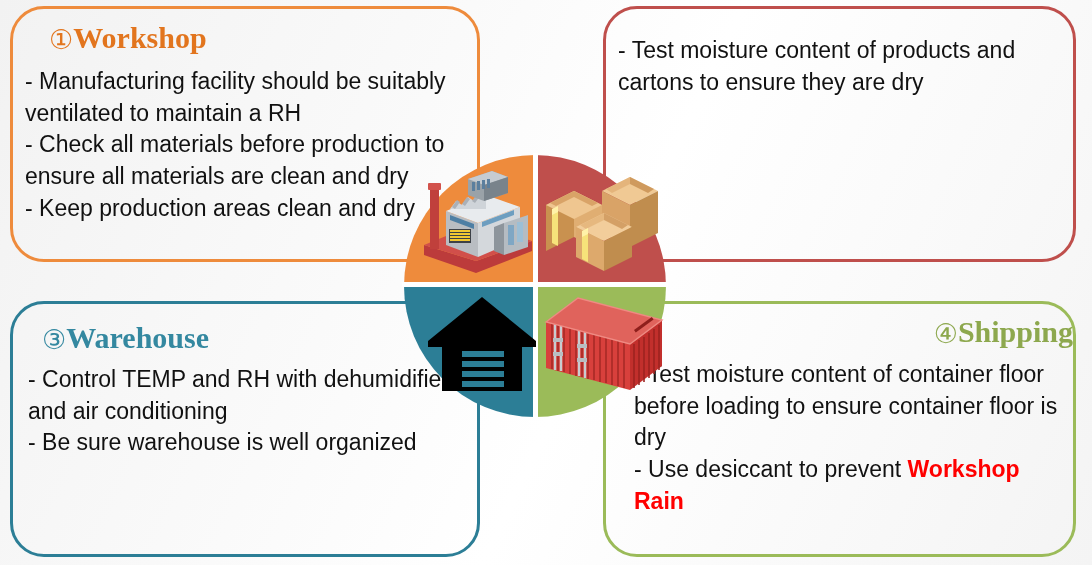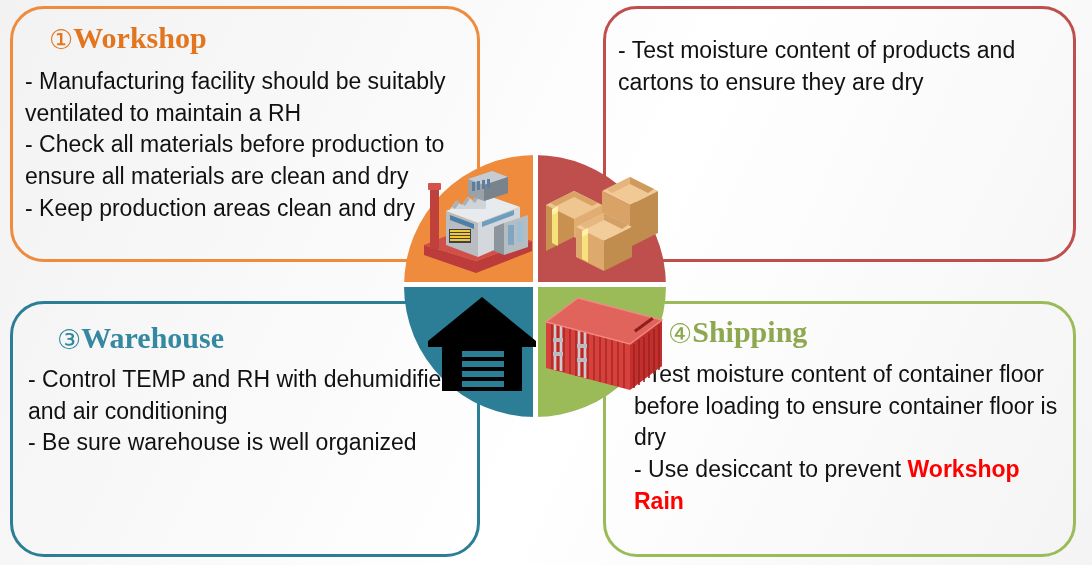--- a/index.html
+++ b/index.html
@@ -70,30 +70,30 @@
   }
   #panel-packaging .title { color: #bd4f4c; margin: 11px 0 0 55px; }
   #panel-packaging .body  { margin: 26px 0 0 12px; width: 450px; }
 
   
   #panel-warehouse {
     left: 10px;  top: 301px; width: 470px; height: 256px;
     border-color: #2c7e96;
     border-radius: 34px;
   }
-  #panel-warehouse .title { color: #3488a0; margin: 19px 0 0 44px; }
+  #panel-warehouse .title { color: #3488a0; margin: 19px 0 0 29px; }
   #panel-warehouse .body  { margin: 11px 0 0 15px; width: 450px; }
 
   
   #panel-shipping {
     left: 603px; top: 301px; width: 473px; height: 256px;
     border-color: #9bbb59;
     border-radius: 34px;
   }
-  #panel-shipping .title { color: #8da84e; margin: 13px 0 0 62px; }
+  #panel-shipping .title { color: #8da84e; margin: 13px 0 0 62px; text-align: right; }
   #panel-shipping .body  { margin: 12px 0 0 28px; width: 425px; }
 
   
   #wheel {
     position: absolute;
     left: 404px; top: 155px;
     width: 262px; height: 262px;
     z-index: 5;
   }
   #wheel svg { display: block; }

